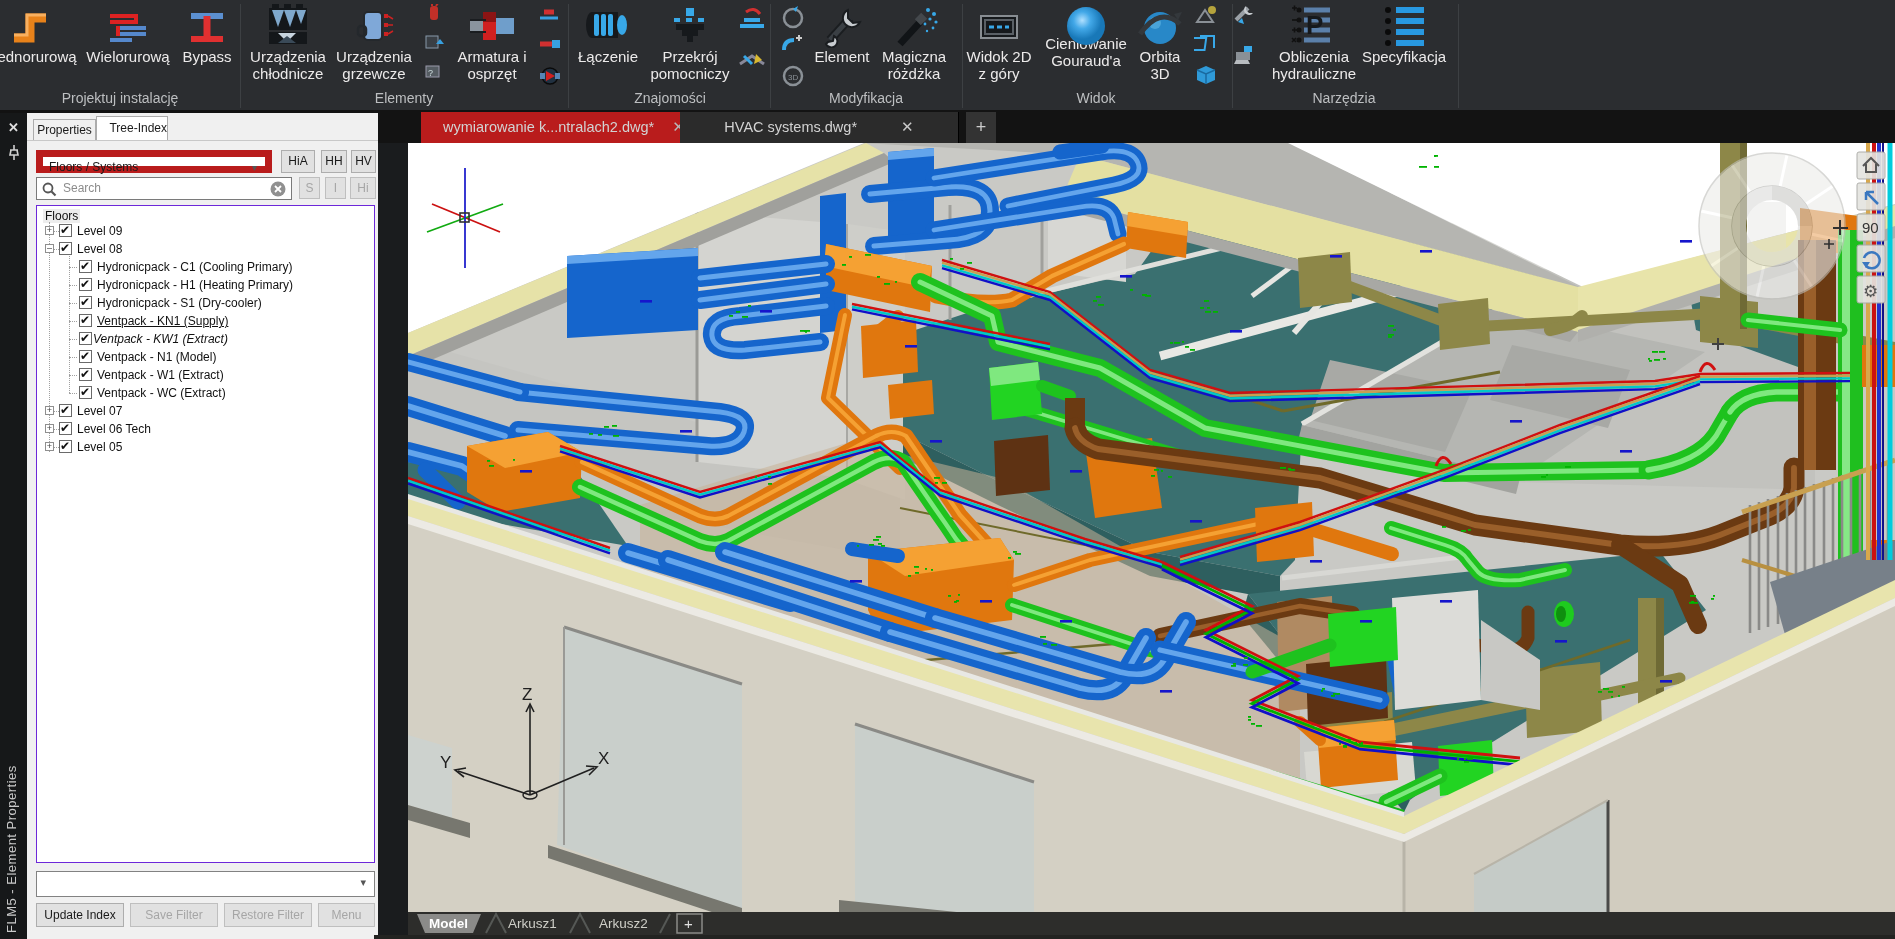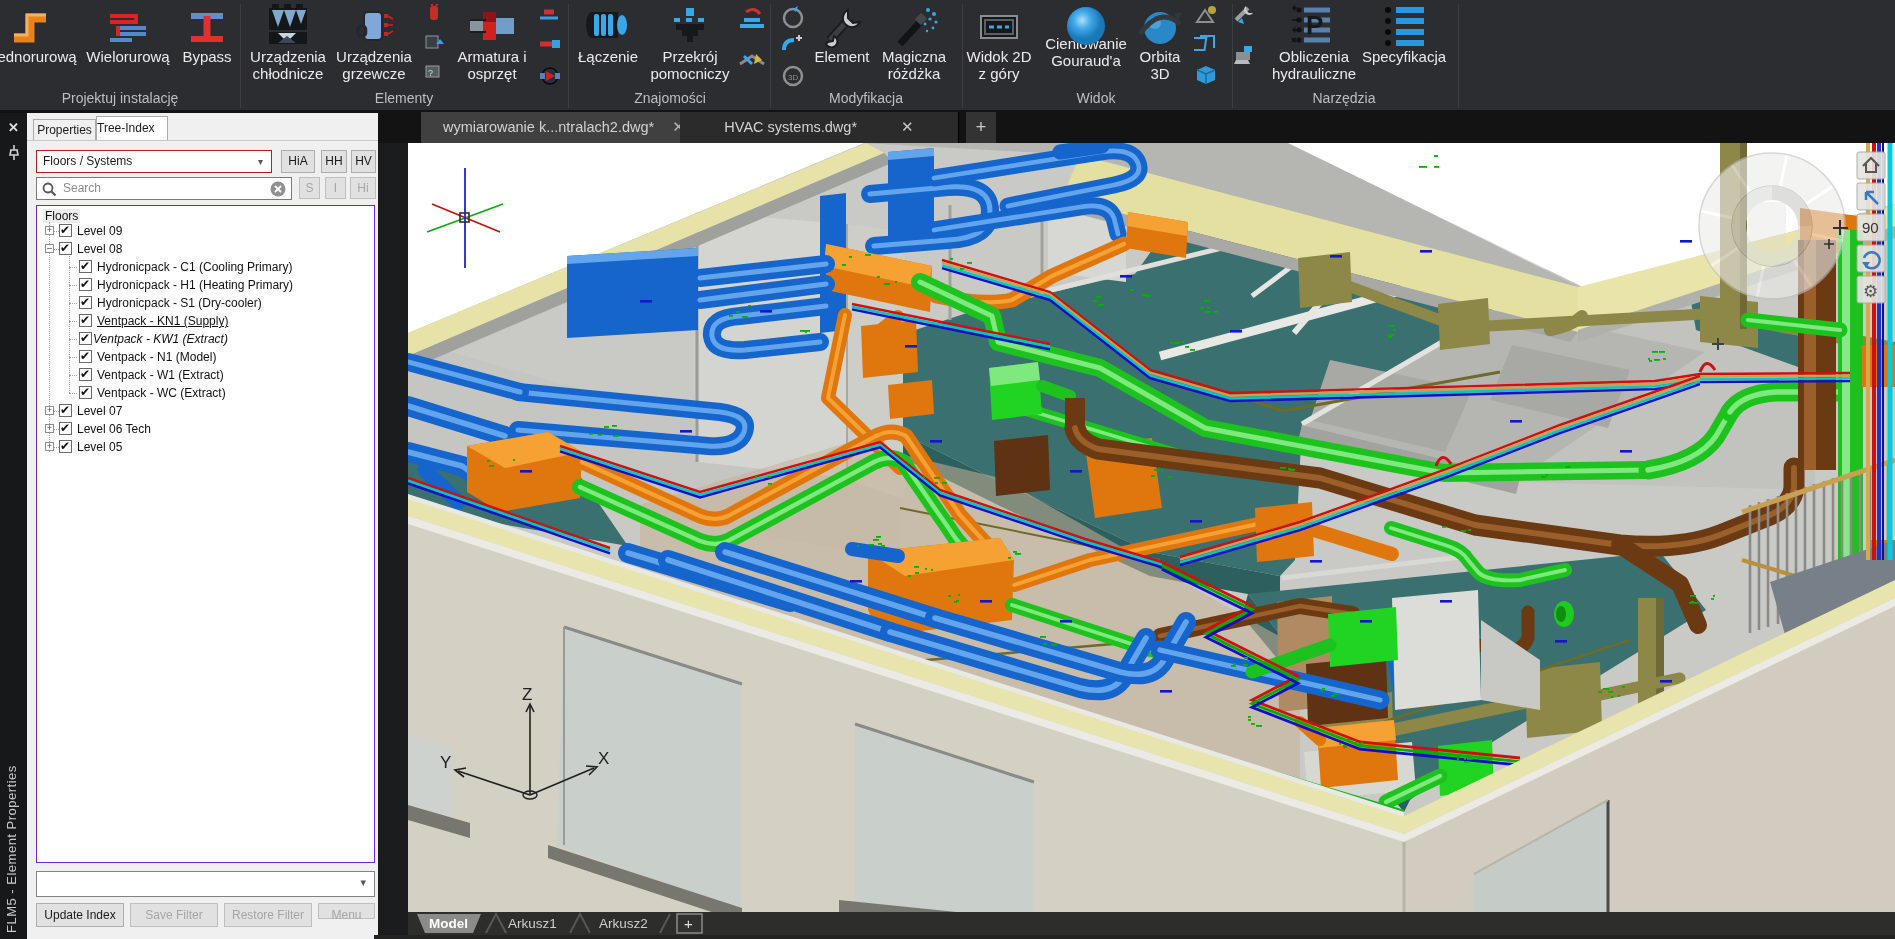--- a/index.html
+++ b/index.html
@@ -241,39 +241,39 @@
       </g>
       <g fill="#0a0a0a">
         <circle cx="6" cy="6" r="3"></circle>
         <circle cx="6" cy="17" r="3"></circle>
         <circle cx="6" cy="28" r="3"></circle>
         <circle cx="6" cy="39" r="3"></circle>
       </g>
     </svg>
 </div>
 <div id="doctabs">
-<div class="dtab" style="left:47px;width:258px;background:#404040;border-right:1px solid #000;padding-left:22px;">wymiarowanie k...ntralach2.dwg* <span style="color:#b8b8b8;font-size:15px;margin-left:14px;">✕</span></div>
+<div class="dtab" style="left:47px;width:258px;background:#b91c1c;border-right:1px solid #000;padding-left:22px;">wymiarowanie k...ntralach2.dwg* <span style="color:#b8b8b8;font-size:15px;margin-left:14px;">✕</span></div>
 <div class="dtab" style="left:306px;width:278px;background:#2b2b2b;border-right:1px solid #000;text-align:center;">HVAC systems.dwg* <span style="color:#c8c8c8;font-size:15px;margin-left:40px;">✕</span></div>
 <div class="dtab" style="left:592px;width:30px;background:#333;text-align:center;color:#ccc;font-size:18px;">+</div>
 </div>
 <div id="lstrip">
 <div style="position:absolute;left:8px;top:7px;color:#e0e0e0;font-size:13px;font-weight:bold;">✕</div>
 <svg style="position:absolute;left:6px;top:30px" width="16" height="18">
       <path d="M8 2 v5 M4 7 h8 M5 7 l-1 5 h8 l-1 -5 M8 12 v5" stroke="#d0d0d0" stroke-width="1.6" fill="none"></path>
     </svg>
 <div id="vtext">FLM5 - Element Properties</div>
 </div>
 <div id="divider"></div>
 <div id="panel">
 
 <div style="position:absolute;left:6px;top:6px;width:63px;height:22px;background:#f0f0f0;border:1px solid #acacac;border-bottom:none;box-sizing:border-box;font-size:12px;color:#1a1a1a;text-align:center;line-height:21px;">Properties</div>
-<div style="position:absolute;left:69px;top:3px;width:72px;height:25px;background:#fff;border:1px solid #acacac;border-bottom:none;box-sizing:border-box;font-size:12px;color:#1a1a1a;text-align:left;line-height:23px;">Tree-Index</div>
+<div style="position:absolute;left:69px;top:3px;width:72px;height:25px;background:#fff;border:1px solid #acacac;border-bottom:none;box-sizing:border-box;font-size:12px;color:#1a1a1a;text-align:right;line-height:23px;">Tree-Index</div>
 <div style="position:absolute;left:0px;top:27px;width:351px;height:1px;background:#c8c8c8;"></div>
 
-<div style="position:absolute;left:9px;top:37px;width:236px;height:23px;background:#fff;border:1px solid #b91c1c;box-sizing:border-box;font-size:12px;color:#1a1a1a;line-height:21px;padding-left:6px;">Floors / Systems<span style="position:absolute;right:8px;top:0px;color:#555;font-size:10px;">▾</span></div>
+<div style="position:absolute;left:9px;top:37px;width:236px;height:23px;background:#fff;border:7px solid #b91c1c;box-sizing:border-box;font-size:12px;color:#1a1a1a;line-height:21px;padding-left:6px;">Floors / Systems<span style="position:absolute;right:8px;top:0px;color:#555;font-size:10px;">▾</span></div>
 <div class="btn" style="left:254px;top:37px;width:34px;height:23px;line-height:21px;">HiA</div>
 <div class="btn" style="left:294px;top:37px;width:26px;height:23px;line-height:21px;">HH</div>
 <div class="btn" style="left:324px;top:37px;width:25px;height:23px;line-height:21px;">HV</div>
 
 <div style="position:absolute;left:9px;top:64px;width:256px;height:23px;background:#fff;border:1px solid #7a7a7a;box-sizing:border-box;">
 <svg style="position:absolute;left:4px;top:3px" width="16" height="16">
         <circle cx="7" cy="7" r="4.5" fill="none" stroke="#555" stroke-width="1.8"></circle>
         <path d="M10.5 10.5 L14.5 14.5" stroke="#555" stroke-width="2.2"></path>
       </svg>
 <span style="position:absolute;left:26px;top:3px;font-size:12px;color:#8c8c8c;">Search</span>
@@ -336,21 +336,21 @@
       <div class="cb" style="left:22px;top:234px;"></div>
       <div class="ti" style="left:40px;top:234px;">Level 05</div>
 </div>
 
 <div style="position:absolute;left:9px;top:758px;width:339px;height:26px;background:#fff;border:1px solid #828282;box-sizing:border-box;">
       <span style="position:absolute;right:8px;top:4px;color:#555;font-size:11px;">▾</span>
     </div>
 <div class="btn" style="left:9px;top:790px;width:88px;height:24px;line-height:22px;">Update Index</div>
 <div class="btn dis" style="left:103px;top:790px;width:88px;height:24px;line-height:22px;">Save Filter</div>
 <div class="btn dis" style="left:197px;top:790px;width:88px;height:24px;line-height:22px;">Restore Filter</div>
-<div class="btn dis" style="left:291px;top:790px;width:57px;height:16px;line-height:22px;">Menu</div>
+<div class="btn dis" style="left:291px;top:790px;width:57px;height:24px;line-height:22px;">Menu</div>
 </div>
 <div id="viewport" class="abs" style="left:408px;top:143px;width:1487px;height:796px;background:#c9c9c5;overflow:hidden;">
     <svg width="1487" height="796" viewBox="408 143 1487 796" style="position:absolute;left:0;top:0;font-family:'Liberation Sans',sans-serif;">
       <rect x="408" y="143" width="1487" height="796" fill="#c9c9c5"></rect>
 <polygon points="408,340 900,480 900,560 408,470" fill="#c5c5c1"></polygon>
 <polygon points="698,212 846,224 846,478 698,462" fill="#d4d4d0"></polygon>
 <line x1="697" y1="212" x2="697" y2="462" stroke="#9a9a96" stroke-width="3"></line>
 <line x1="847" y1="224" x2="847" y2="478" stroke="#a8a8a4" stroke-width="2"></line>
 <polygon points="848,224 905,232 905,500 848,480" fill="#cecec9"></polygon>
 <polygon points="1240,190 1430,215 1430,300 1240,275" fill="#d2d3cf"></polygon>

